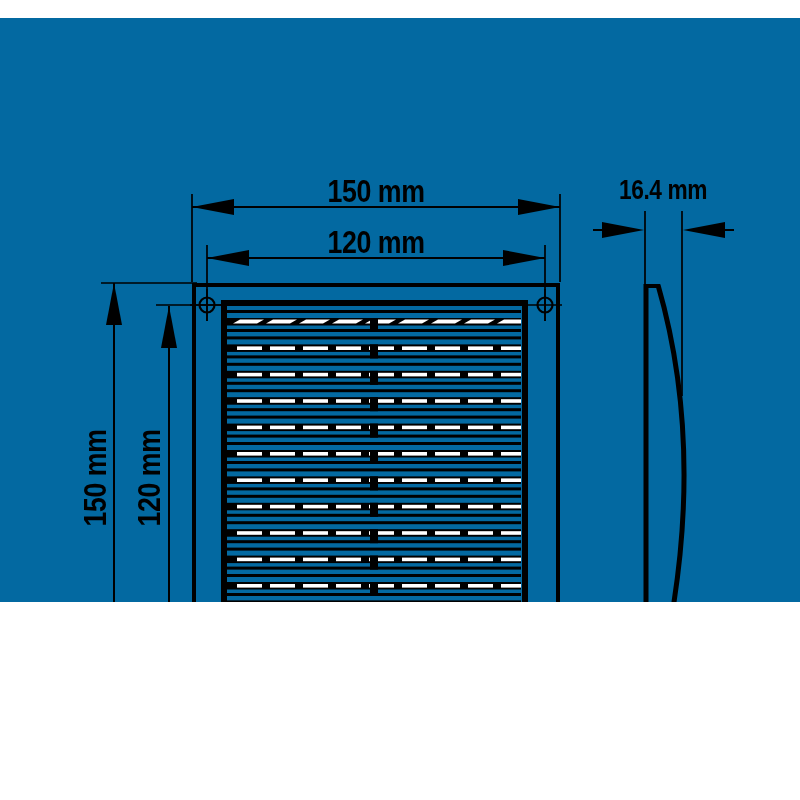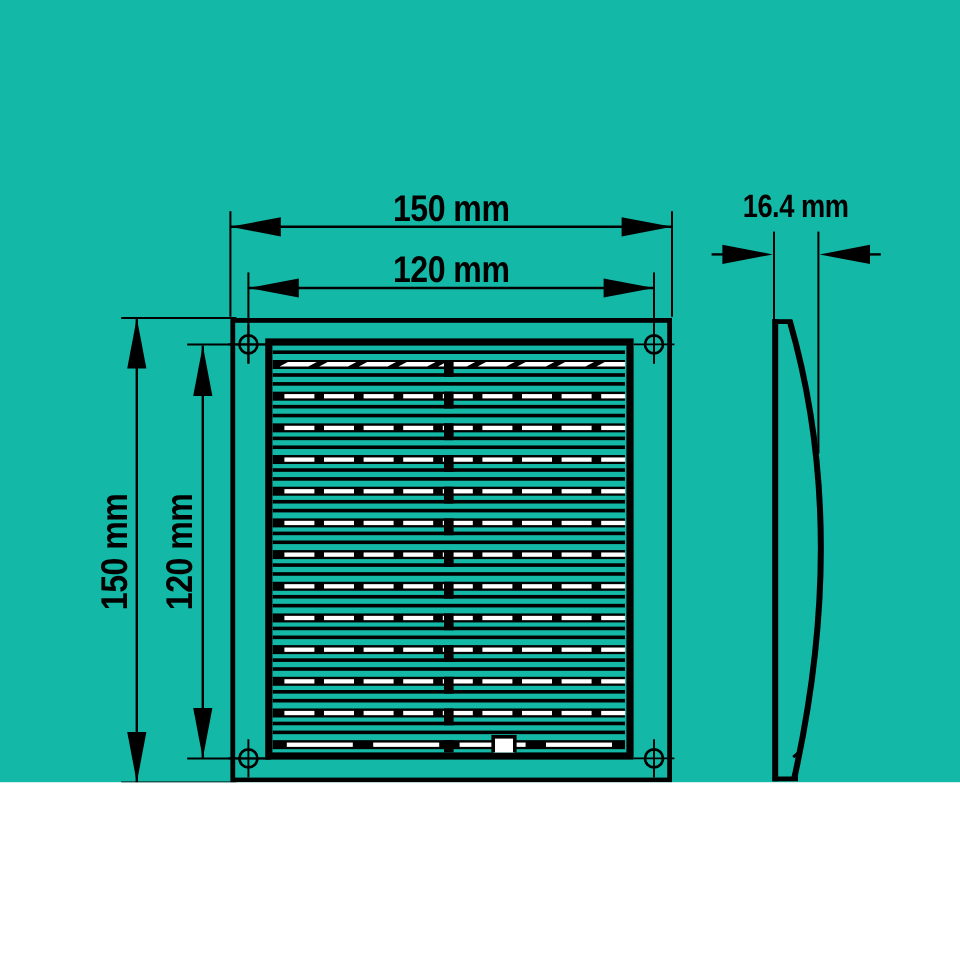--- a/index.html
+++ b/index.html
@@ -1,16 +1,16 @@
 <!DOCTYPE html>
 <html><head>
 <meta charset="utf-8">
 <style>
   html,body{margin:0;padding:0;background:#ffffff;}
-  .canvas{position:relative;width:800px;height:652px;background:#14b8a6;overflow:hidden;}
+  .canvas{position:relative;width:800px;height:584px;background:#0369a1;overflow:hidden;margin-top:18px;}
   svg text{
     font-family:"Liberation Sans",sans-serif;
     font-weight:bold;
     fill:#000000;
     letter-spacing:-0.5px;
   }
   .dim-label{font-size:31px;}
   .dim-label-small{font-size:27px;}
 </style>
 </head>

